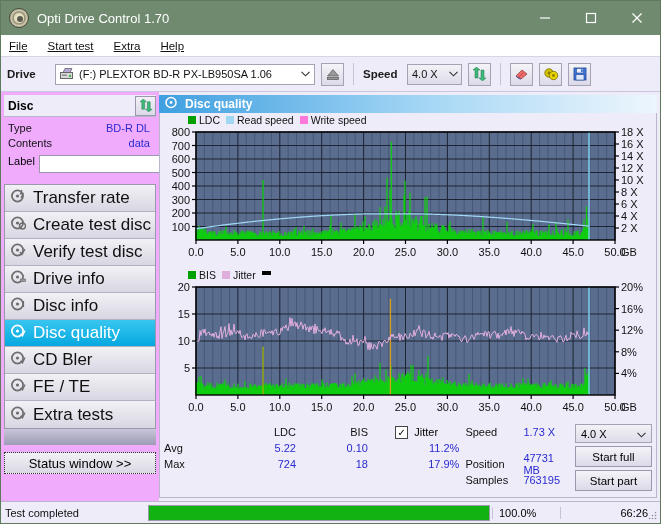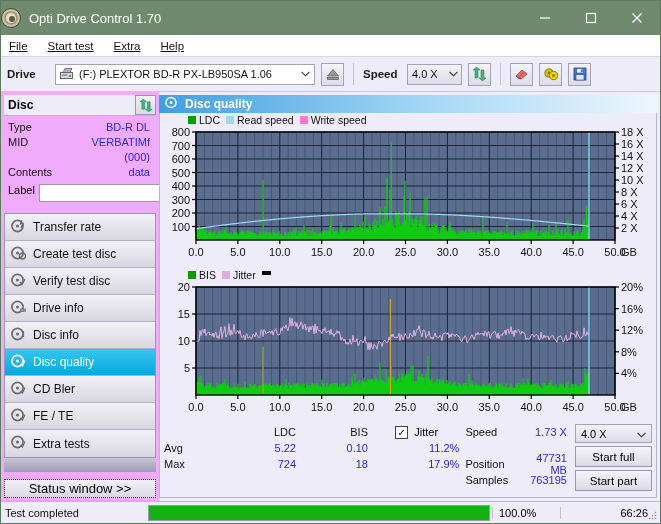--- a/index.html
+++ b/index.html
@@ -15,21 +15,21 @@
     width:661px; height:524px;
     border:1px solid #5d7a5d;
     background:#eeecf9;
     position:relative;
     display:flex; flex-direction:column;
   }
   
   .titlebar {
     height:34px; background:#6f8a6f;
     display:flex; align-items:center;
-    padding-left:0;
+    padding-left:8px;
     flex:0 0 34px;
   }
   .title-icon {
     width:20px; height:20px; border-radius:50%;
     background: radial-gradient(circle at 50% 50%, #f7f4e0 0%, #ded7b4 38%, #8e8a76 45%, #cfc9ad 60%, #7d7a68 100%);
     border:1px solid #4a4a3c;
     margin-right:8px;
     position:relative;
   }
   .title-icon::after{
@@ -111,21 +111,21 @@
     width:21px;height:20px;border:1px solid #9b98ad;
     background:linear-gradient(#f2f1f6,#dbd9e7);
     display:flex;align-items:center;justify-content:center;
   }
   .navlist { margin-top:7px; border:1px solid #9b98ad; background:#d9d7e4;}
   .nav-item {
     height:27px; display:flex; align-items:center;
     padding-left:6px; gap:7px;
     background:linear-gradient(#f2f1f5,#d8d6e2);
     border-bottom:1px solid #b3b0c3;
-    font-size:12px; color:#111;text-align:center;
+    font-size:17px; color:#111;text-align:center;
   }
   .nav-item:last-child{border-bottom:none;}
   .nav-item.active {
     background:linear-gradient(#38c6f0,#06a8e0);
     color:#ffffff;
   }
   .nav-spacer{ height:16px; background:linear-gradient(#c8c6d8,#9e9bb5);}
   .status-win-btn {
     margin-top:7px; height:22px;
     border:1px dotted #333;
@@ -168,21 +168,21 @@
   .jitter-col { width:120px; }
   .jit-head { display:flex; align-items:center; gap:6px; justify-content:center; height:16px;}
   .checkbox {
     width:13px;height:13px;border:1px solid #444;background:#fff;
     display:flex;align-items:center;justify-content:center;font-size:10px;color:#000;
   }
   .jit-val { text-align:right; color:#2a2ad0; height:16px; line-height:16px; padding-right:6px;}
   .speed-col { width:135px; }
   .sp-row { display:flex; height:16px; align-items:center;}
   .sp-lbl { width:58px; color:#111;}
-  .sp-val { flex:1; color:#2a2ad0; text-align:right; padding-right:8px;}
+  .sp-val { flex:1; color:#2a2ad0; padding-right:8px;}
   .btn-col { width:95px; display:flex; flex-direction:column; gap:3px; }
   .btn-col .combo2 {
     height:19px; background:linear-gradient(#f3f2f7,#dedce9);
     border:1px solid #a5a2b5; display:flex;align-items:center;
     padding:0 5px; font-size:11px;
   }
   .push-btn {
     height:21px; background:linear-gradient(#f4f3f8,#dcdae8);
     border:1px solid #9b98ad;
     display:flex;align-items:center;justify-content:center;
@@ -317,24 +317,20 @@
             <path d="M3 11 L3 3 L1 3 L4.5 0 L8 3 L6 3 L6 11 Z" fill="#3cb878" stroke="#1e7a4a" stroke-width="0.5"></path>
             <path d="M12 3 L12 11 L14 11 L10.5 14 L7 11 L9 11 L9 3 Z" fill="#3cb878" stroke="#1e7a4a" stroke-width="0.5"></path>
           </svg>
         </div>
       </div>
 
       <div class="disc-info">
         <div class="disc-row">
           <span class="k">Type</span>
           <span class="v">BD-R DL</span>
-        </div>
-        <div class="disc-row">
-          <span class="k">MID</span>
-          <span class="v">VERBATIMf (000)</span>
         </div>
         <div class="disc-row">
           <span class="k">Contents</span>
           <span class="v">data</span>
         </div>
         <div class="label-row">
           <span class="k">Label</span>
           <input class="label-input" type="text" value="" style="">
           <div class="disc-btn-small">
             <svg width="15" height="15" viewBox="0 0 15 15">

